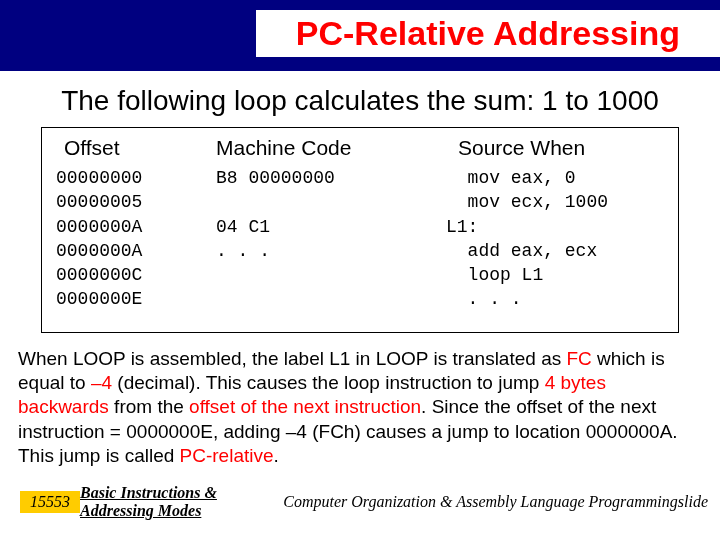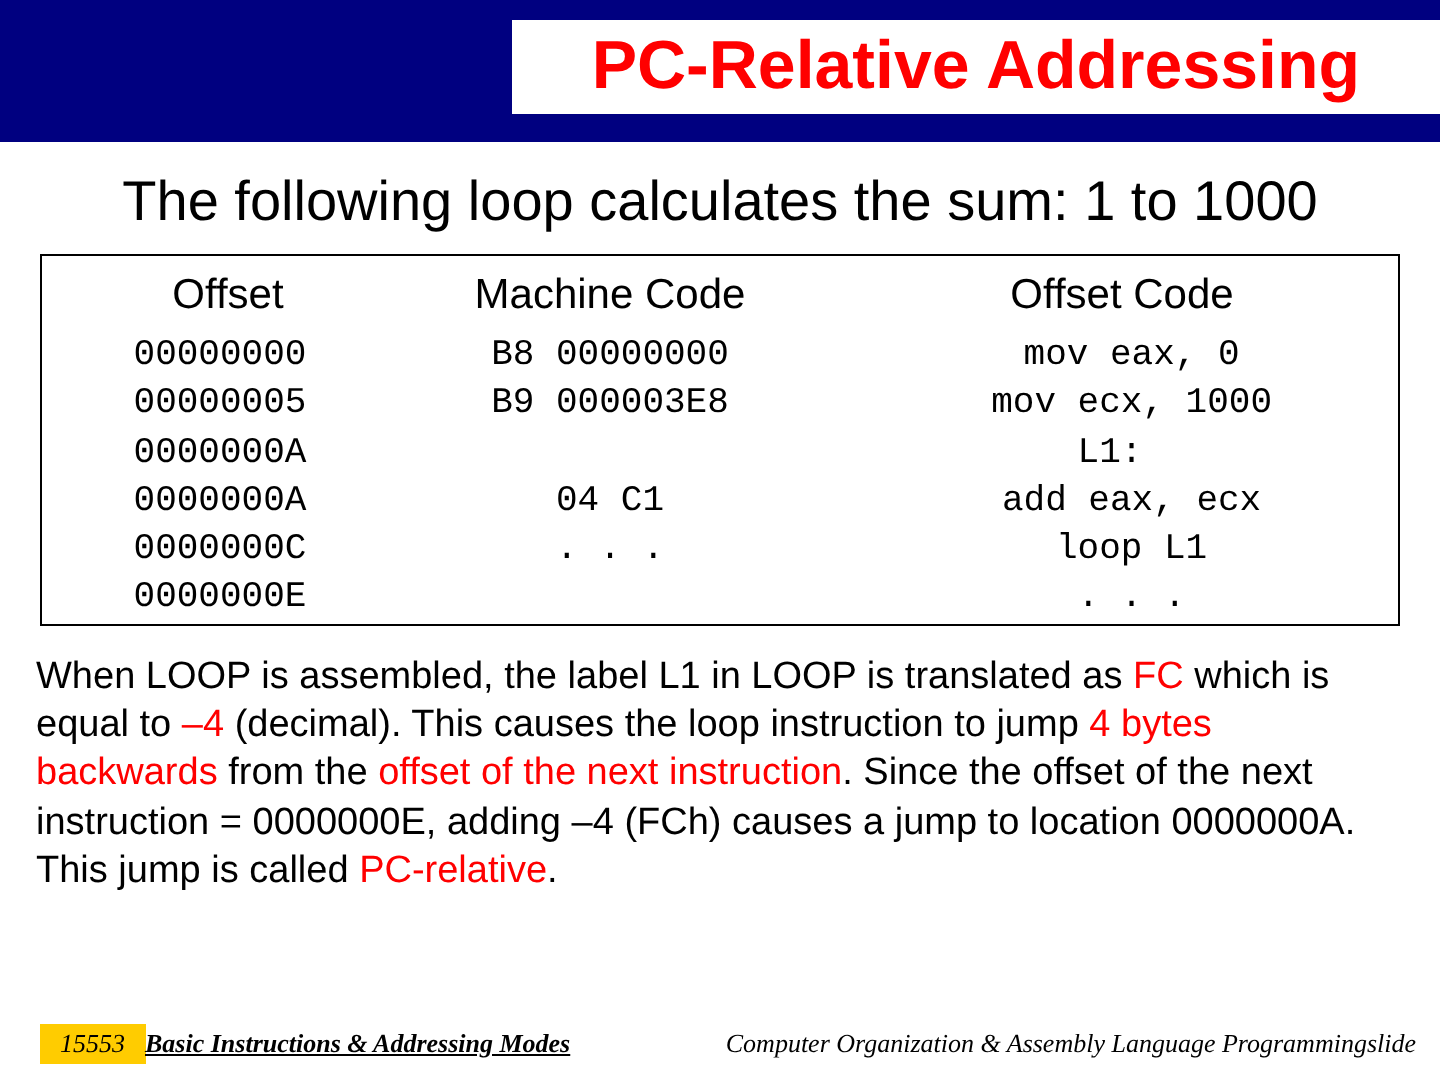--- a/index.html
+++ b/index.html
@@ -28,23 +28,22 @@
     font-style: normal;
   }
   .subtitle {
     text-align: center;
     font-size: 28px;
     color: #000;
     margin: 14px 0 10px 0;
   }
   .code-box {
     border: 1.5px solid #000;
-    margin: 0 20px;
-    padding: 8px 14px 0 14px;
-    text-align: center;
+    margin: 0 41px;
+    padding: 8px 14px 20px 14px;
   }
   .code-grid {
     display: grid;
     grid-template-columns: 150px 220px auto;
     column-gap: 10px;
   }
   .col-header {
     font-size: 21px;
     color: #000;
     padding-bottom: 6px;
@@ -61,26 +60,26 @@
   .mono-col .hl { color: #ff0000; }
   .explain {
     margin: 14px 18px 0 18px;
     font-size: 19px;
     line-height: 1.28;
     color: #000;
   }
   .explain .hl { color: #ff0000; }
   .footer {
     position: absolute;
-    bottom: 8px;
+    bottom: 20px;
     left: 0;
     width: 100%;
     display: flex;
     align-items: center;
-    font-size: 13px;
+    font-size: 16px;
     font-style: italic;
     font-family: "Times New Roman", Times, serif;
   }
   .footer .chip {
     background: #ffcc00;
     padding: 2px 10px;
     margin-left: 20px;
     font-style: italic;
   }
   .footer .mid {
@@ -99,29 +98,29 @@
 <div class="title-bar">
   <h1>PC-Relative Addressing</h1>
 </div>
 
 <div class="subtitle">The following loop calculates the sum: 1 to 1000</div>
 
 <div class="code-box">
   <div class="code-grid">
     <div class="col-header offset">Offset</div>
     <div class="col-header">Machine Code</div>
-    <div class="col-header src">Offset Code</div>
+    <div class="col-header src">Source When</div>
 
     <div class="mono-col" id="col-offsets">00000000
 00000005
 0000000A
 0000000A
 0000000C
 0000000E</div>
-    <div class="mono-col" id="col-machine"><div><span>B8 </span><span>00000000</span></div><div><span>B9 </span><span>000003E8</span></div><div> </div><div><span>04 </span><span>C1</span></div><div><span>. </span><span>. .</span></div></div>
+    <div class="mono-col" id="col-machine"><div><span>B8 </span><span>00000000</span></div><div> </div><div><span>04 </span><span>C1</span></div><div><span>. </span><span>. .</span></div></div>
     <div class="mono-col" id="col-source"><div>  mov eax, 0</div><div>  mov ecx, 1000</div><div>L1:</div><div>  add eax, ecx</div><div>  loop L1</div><div>  . . .</div></div>
   </div>
 </div>
 
 <div class="explain">
   <span>When LOOP is assembled, the label L1 in LOOP is translated as </span><span class="hl">FC</span><span> which is equal to </span><span class="hl">–4</span><span> (decimal). This causes the loop instruction to jump </span><span class="hl">4 bytes backwards</span><span> from the </span><span class="hl">offset of the next instruction</span><span>. Since the offset of the next instruction = 0000000E, adding –4 (FCh) causes a jump to location 0000000A. This jump is called </span><span class="hl">PC-relative</span><span>.</span>
 </div>
 
 <div class="footer">
   <div class="chip">15553</div>

